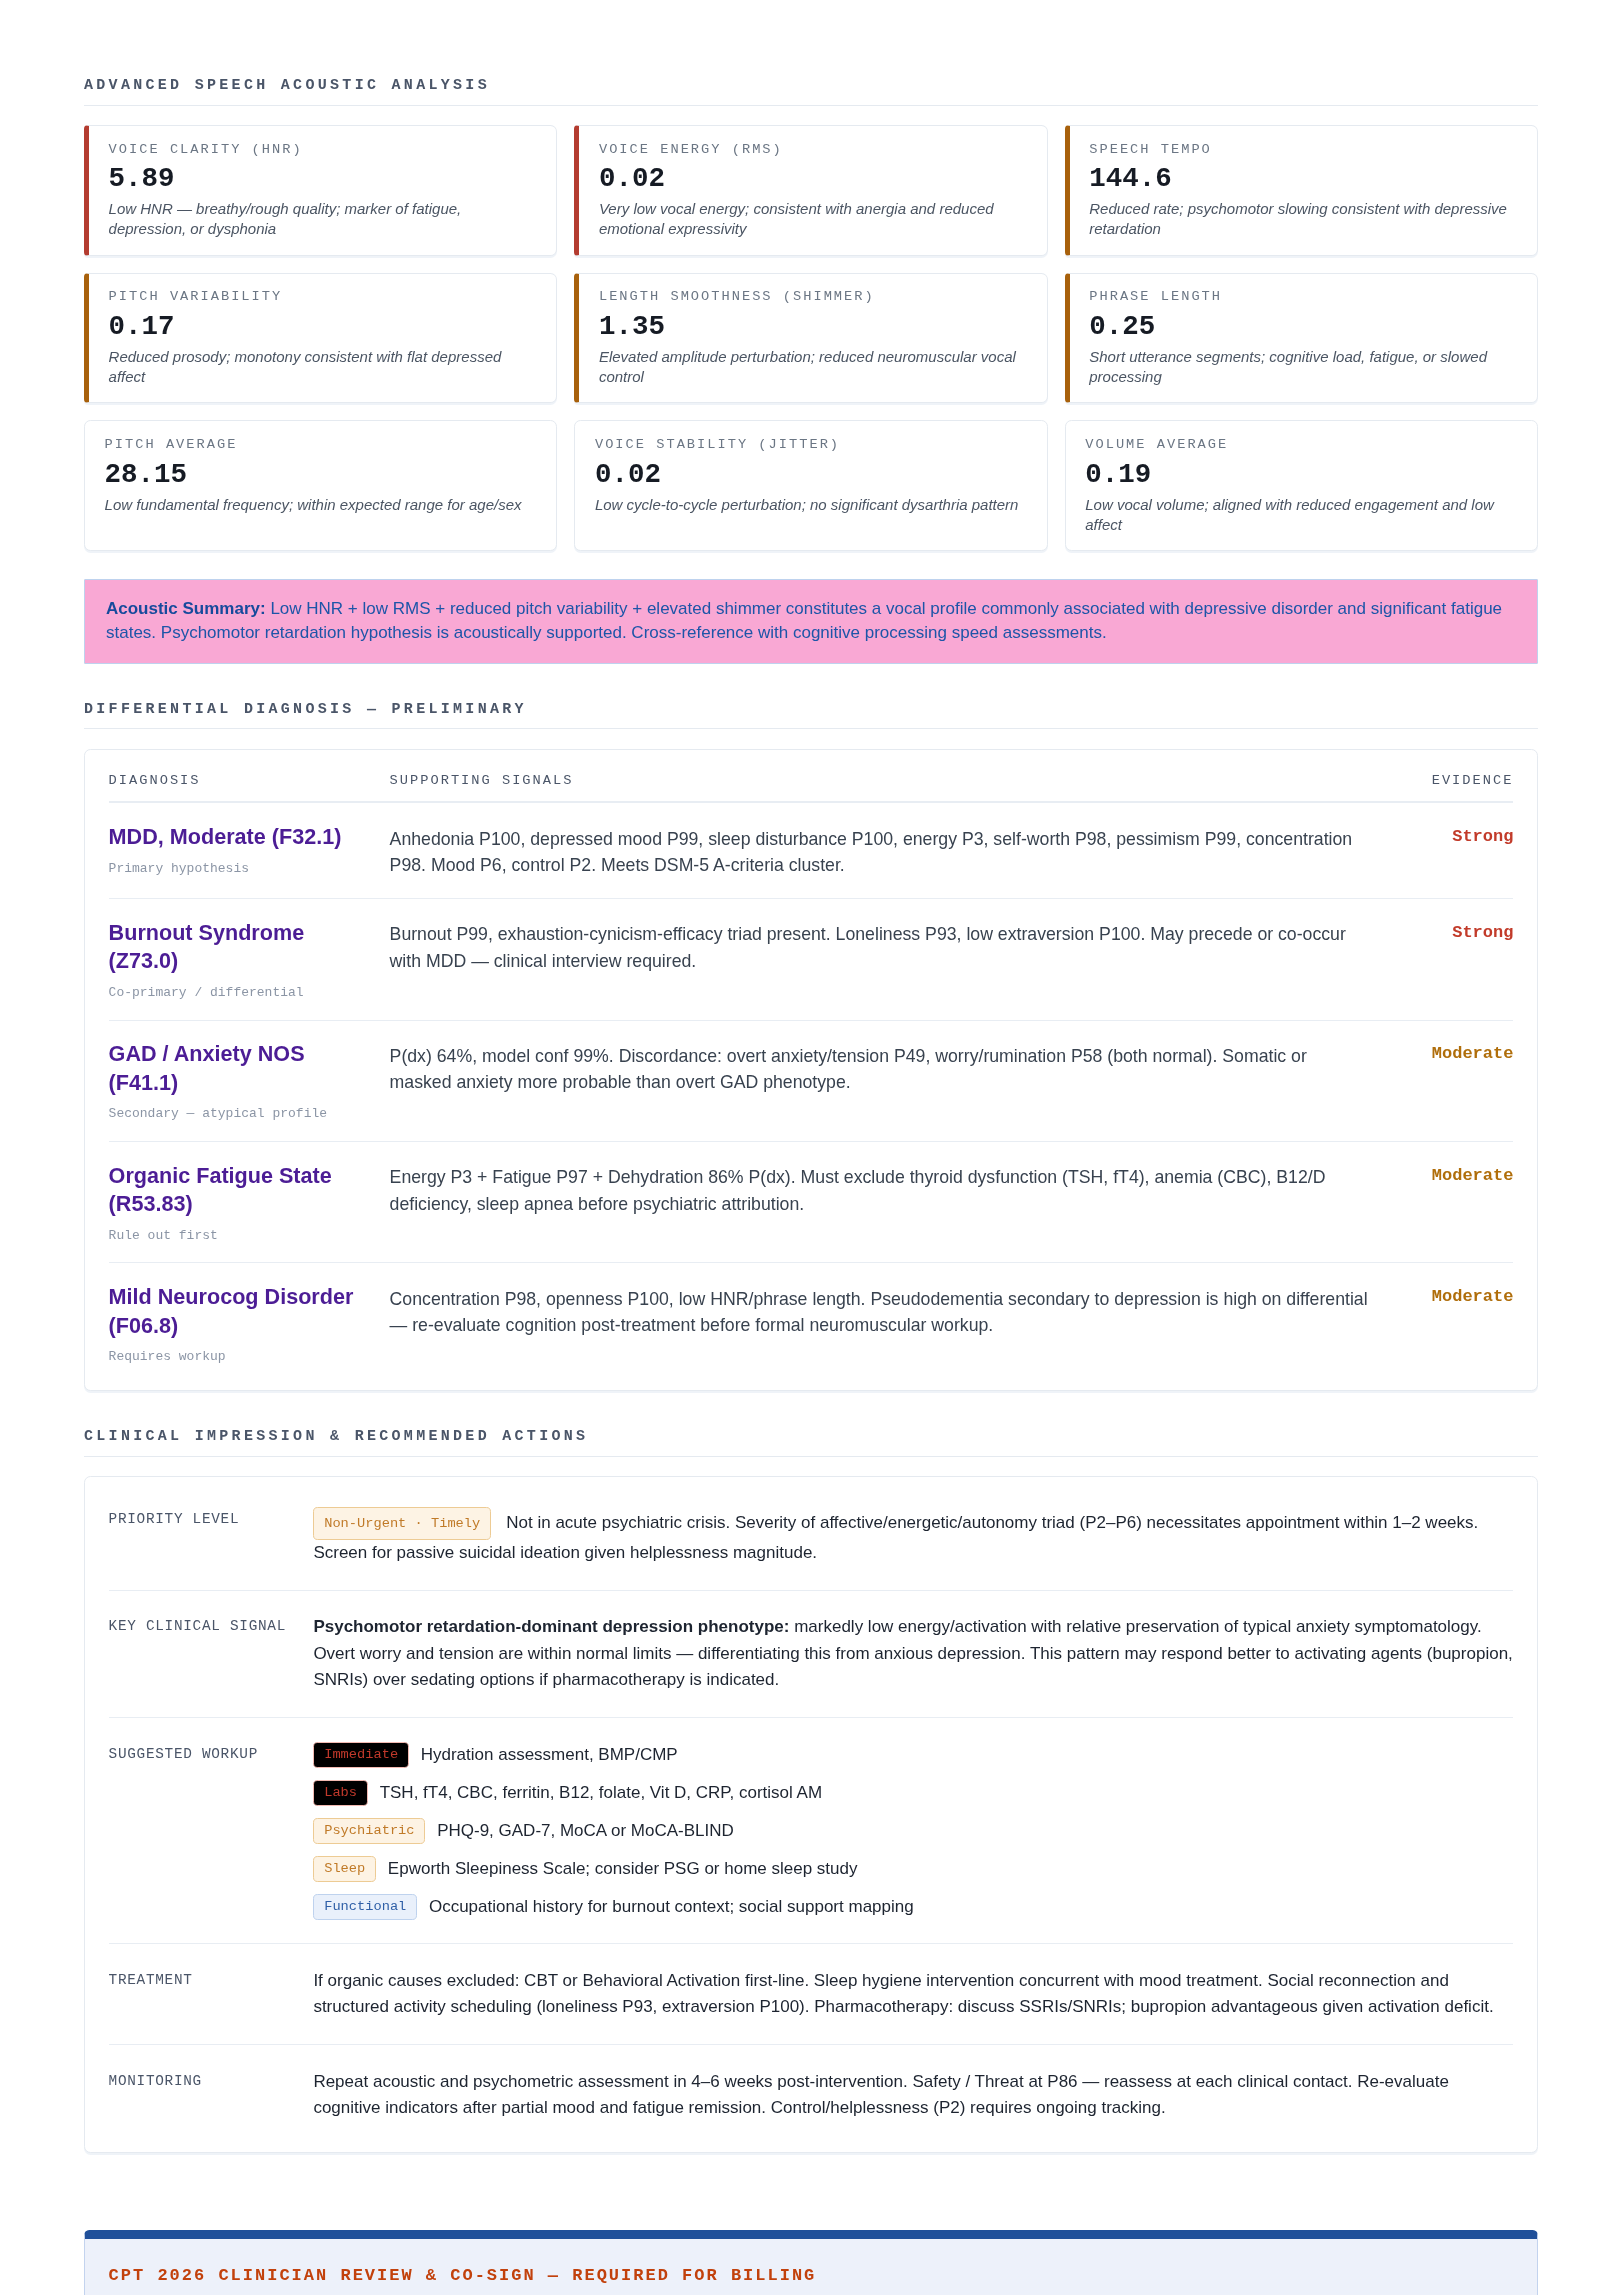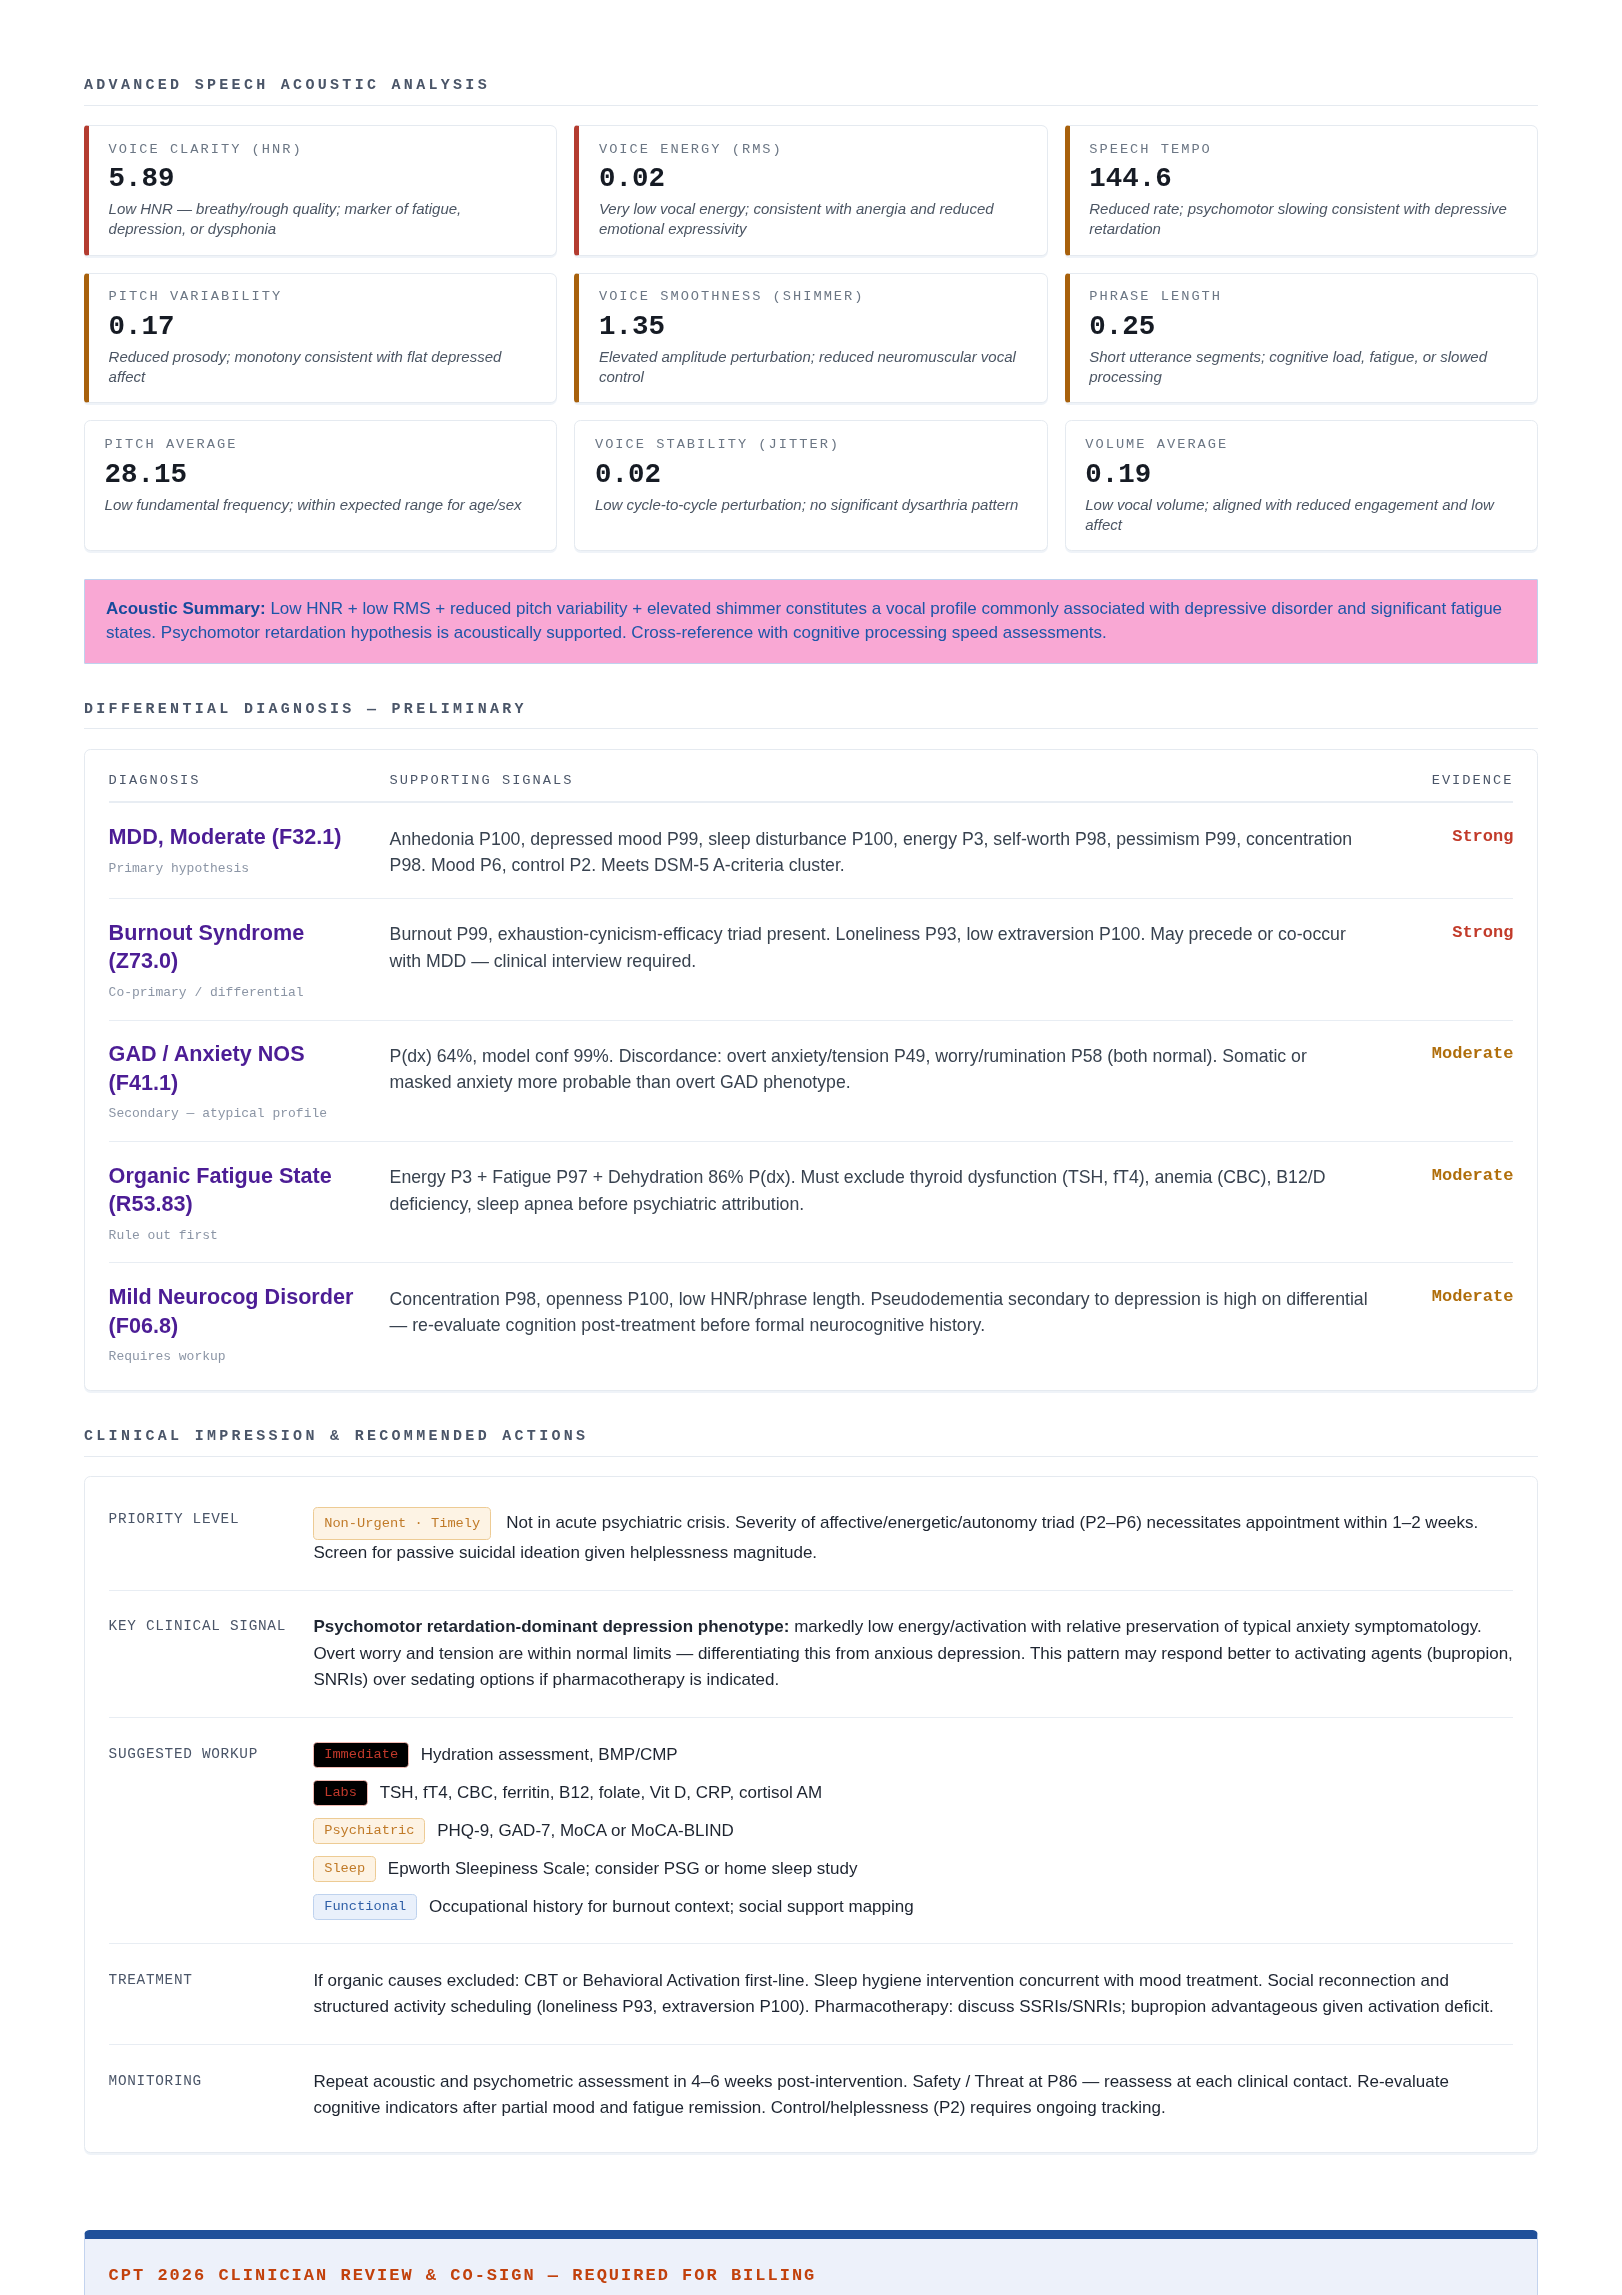--- a/index.html
+++ b/index.html
@@ -134,21 +134,21 @@
     <div class="metric-label">SPEECH TEMPO</div>
     <div class="metric-value">144.6</div>
     <div class="metric-desc">Reduced rate; psychomotor slowing consistent with depressive retardation</div>
   </div>
   <div class="metric-card accent-amber">
     <div class="metric-label">PITCH VARIABILITY</div>
     <div class="metric-value">0.17</div>
     <div class="metric-desc">Reduced prosody; monotony consistent with flat depressed affect</div>
   </div>
   <div class="metric-card accent-amber">
-    <div class="metric-label">VOICE SMOOTHNESS (SHIMMER)</div>
+    <div class="metric-label">LENGTH SMOOTHNESS (SHIMMER)</div>
     <div class="metric-value">1.35</div>
     <div class="metric-desc">Elevated amplitude perturbation; reduced neuromuscular vocal control</div>
   </div>
   <div class="metric-card accent-amber">
     <div class="metric-label">PHRASE LENGTH</div>
     <div class="metric-value">0.25</div>
     <div class="metric-desc">Short utterance segments; cognitive load, fatigue, or slowed processing</div>
   </div>
   <div class="metric-card">
     <div class="metric-label">PITCH AVERAGE</div>
@@ -214,21 +214,21 @@
     </div>
     <div class="dx-signals">Energy P3 + Fatigue P97 + Dehydration 86% P(dx). Must exclude thyroid dysfunction (TSH, fT4), anemia (CBC), B12/D deficiency, sleep apnea before psychiatric attribution.</div>
     <div class="dx-evidence ev-moderate">Moderate</div>
   </div>
 
   <div class="t-row">
     <div>
       <div class="dx-name">Mild Neurocog Disorder (F06.8)</div>
       <div class="dx-sub">Requires workup</div>
     </div>
-    <div class="dx-signals">Concentration P98, openness P100, low HNR/phrase length. Pseudodementia secondary to depression is high on differential — re-evaluate cognition post-treatment before formal neurocognitive history.</div>
+    <div class="dx-signals">Concentration P98, openness P100, low HNR/phrase length. Pseudodementia secondary to depression is high on differential — re-evaluate cognition post-treatment before formal neuromuscular workup.</div>
     <div class="dx-evidence ev-moderate">Moderate</div>
   </div>
 </div>
 
 <div class="section-hd gap-lg">CLINICAL IMPRESSION &amp; RECOMMENDED ACTIONS</div>
 
 <div class="impression-card">
 
   <div class="imp-row">
     <div class="imp-label">PRIORITY LEVEL</div>

